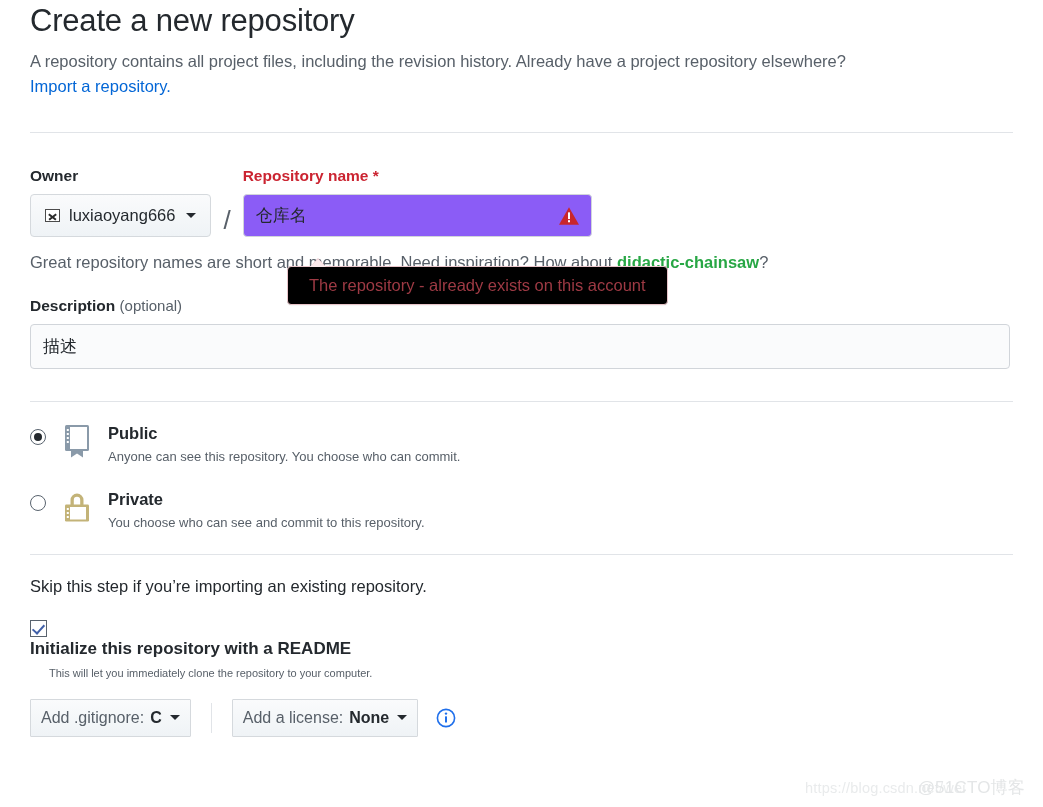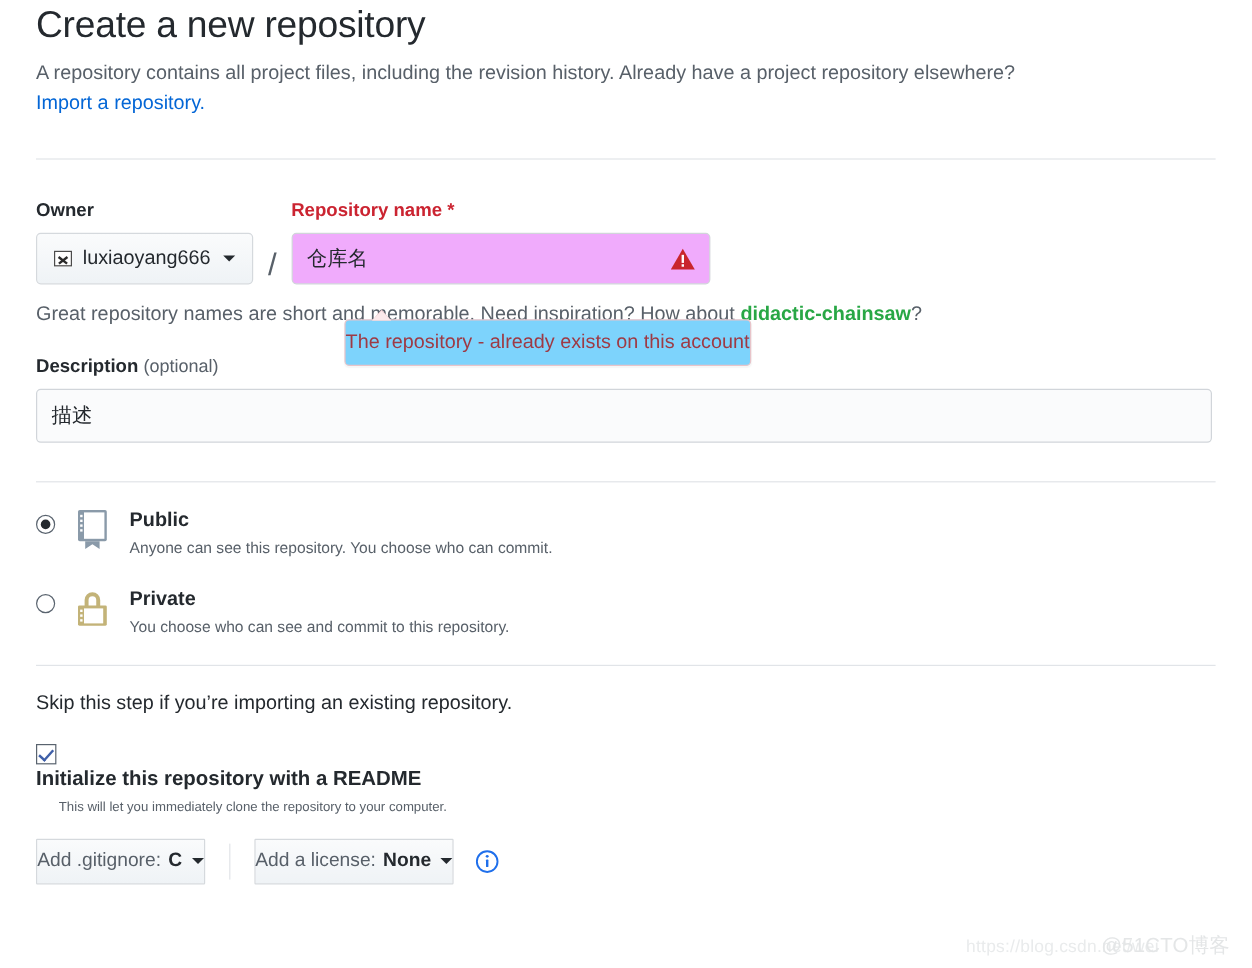--- a/index.html
+++ b/index.html
@@ -130,21 +130,21 @@
     position: relative;
     width: 349px;
   }
   .repo-input {
     width: 100%;
     height: 43px;
     padding: 0 40px 0 12px;
     font-size: 17px;
     font-family: "Liberation Sans", sans-serif;
     color: #24292e;
-    background: #f0abfc;
+    background: #8b5cf6;
     border: 1px solid #d1d5da;
     border-radius: 4px;
     outline: none;
   }
   .warn-icon {
     position: absolute;
     right: 12px;
     top: 50%;
     transform: translateY(-50%);
     width: 22px;
@@ -163,24 +163,24 @@
   .suggest {
     color: #28a745;
     font-weight: bold;
   }
 
   
   .tooltip {
     position: absolute;
     left: 287px;
     top: 266px;
-    background: #7dd3fc;
+    background: #000000;
     border: 1px solid #e8c4c9;
     border-radius: 4px;
-    padding: 9px 0;
+    padding: 9px 21px;
     font-size: 16.5px;
     color: #9e3a44;
     white-space: nowrap;
     z-index: 20;
     box-shadow: 0 1px 1px rgba(0,0,0,0.04);
   }
   .tooltip:before,
   .tooltip:after {
     content: "";
     position: absolute;
@@ -325,21 +325,21 @@
   .dd-row {
     display: flex;
     align-items: center;
     margin-top: 20px;
   }
   .dd-btn {
     display: inline-flex;
     align-items: center;
     gap: 6px;
     height: 38px;
-    padding: 0 0;
+    padding: 0 10px;
     background: linear-gradient(#fafbfc, #eff3f6);
     border: 1px solid #d5d9dd;
     border-radius: 1px;
     font-size: 16px;
     color: #586069;
     cursor: pointer;
     white-space: nowrap;
   }
   .dd-value {
     color: #24292e;

